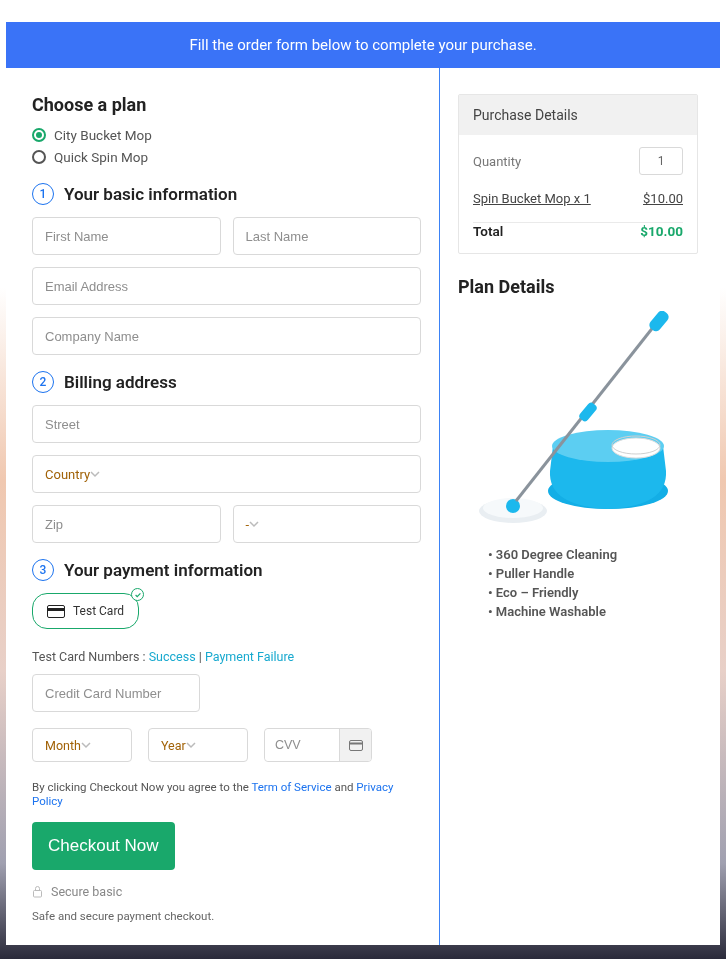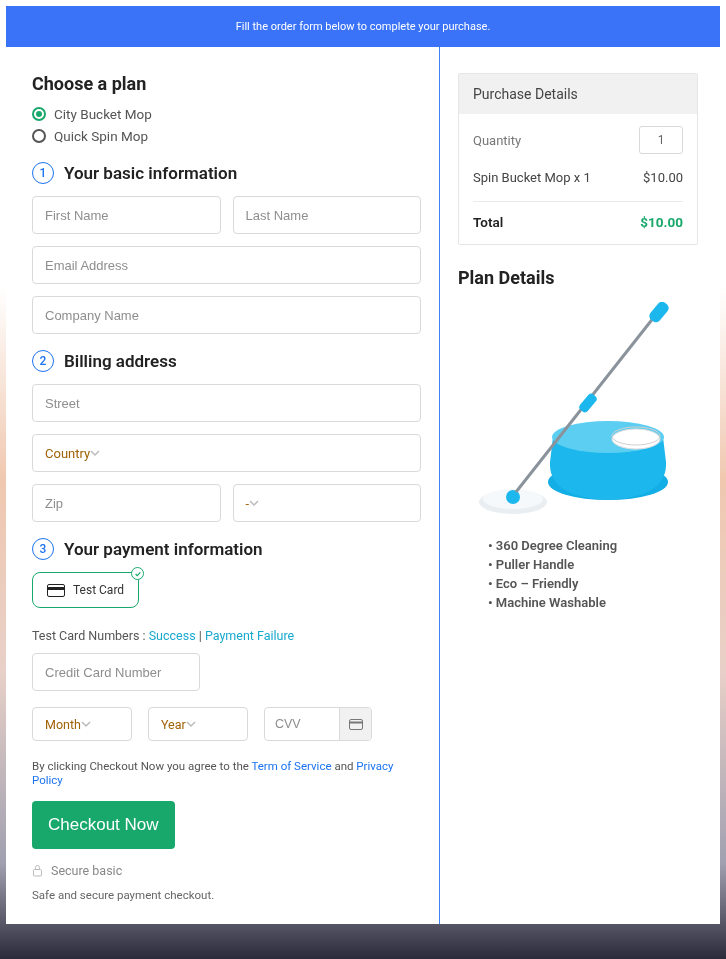--- a/index.html
+++ b/index.html
@@ -14,21 +14,22 @@
   .frame {
     background: #3a73f7;
     border-radius: 0;
     width: 100%;
   }
   .banner {
     background: #3a73f7;
     color: #fff;
     text-align: center;
     padding: 14px 10px;
-    font-size: 11px;
+    font-size: 15px;
+    margin-top: 16px;
   }
   .content {
     display: flex;
     background: #fff;
     padding: 0;
   }
   .left {
     flex: 1 1 auto;
     padding: 26px 18px 22px 26px;
     border-right: 1px solid #3b82f6;
@@ -119,21 +120,21 @@
     display: inline-block;
     color: #bbb;
   }
   .chev svg { display:block; }
   
   .card-box {
     position: relative;
     display: inline-flex;
     align-items: center;
     border: 1.5px solid #19a86b;
-    border-radius: 8px;
+    border-radius: 15px;
     padding: 10px 14px;
     font-size: 12px;
     color: #333;
     gap: 8px;
   }
   .card-box .card-ic {
     width: 18px; height: 13px;
     border: 1.5px solid #222;
     border-radius: 2px;
     position: relative;
@@ -227,21 +228,21 @@
   .qty-box {
     width:44px; height:28px; border:1px solid #d9d9d9; border-radius:3px;
     display:flex; align-items:center; justify-content:center;
     font-size:12px; color:#666;
   }
   .line-row {
     display:flex; justify-content:space-between;
     font-size:13px; color:#444;
     padding-bottom: 16px;
     border-bottom:1px solid #eaeaea;
-    margin-bottom: 12px;
+    text-decoration: underline;
   }
   .total-row {
     display:flex; justify-content:space-between;
     font-size:13.5px;
   }
   .total-row .label { color:#222; font-weight:600; }
   .total-row .val { color:#19a86b; font-weight:700; }
   h3.plan-details {
     font-size:18px; font-weight:700; color:#222;
     margin-bottom: 14px;

